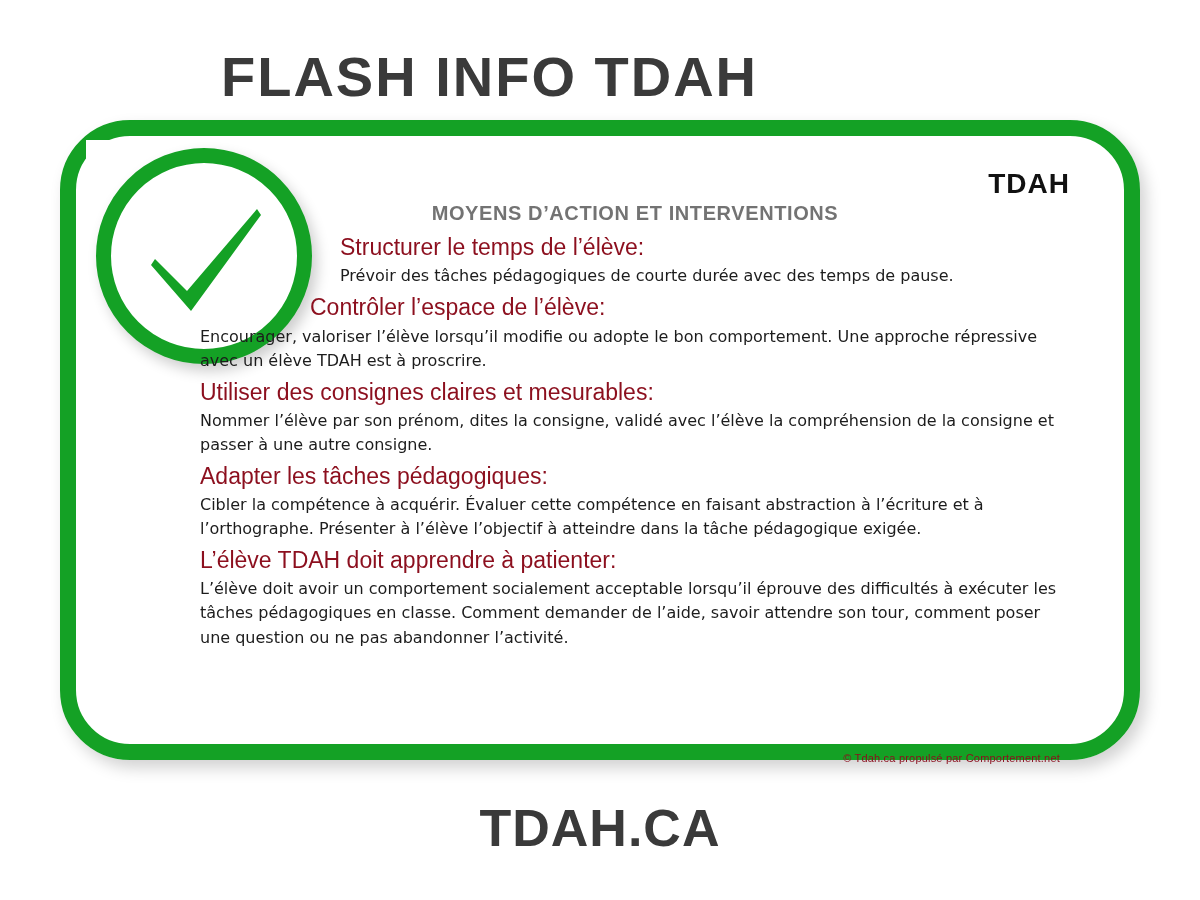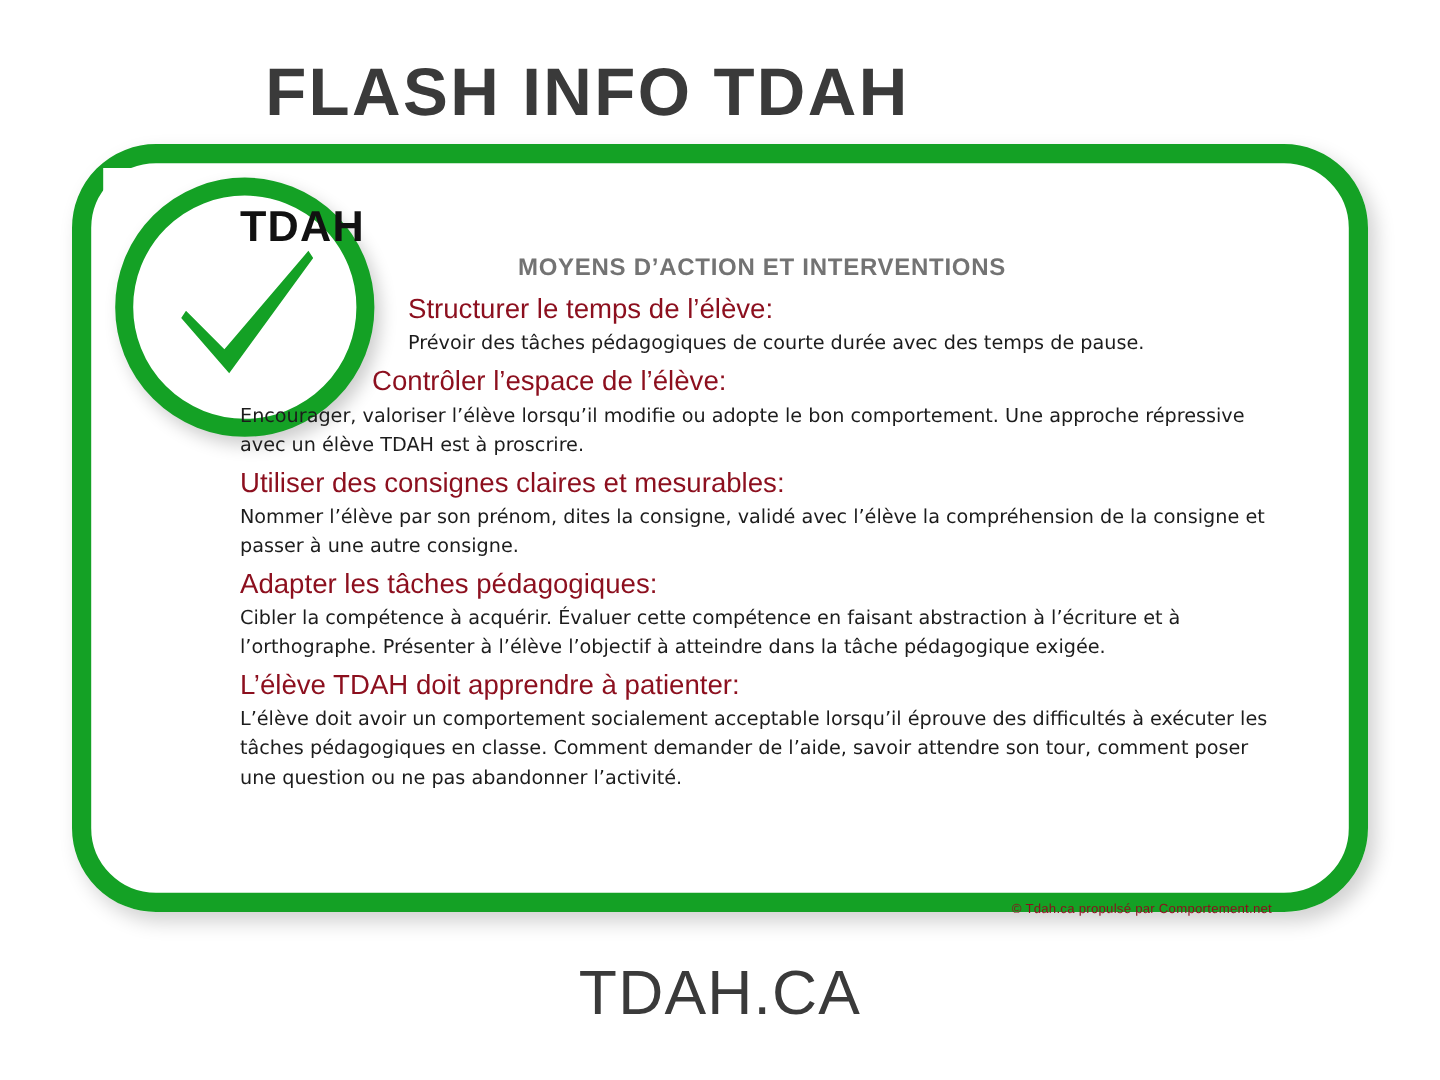--- a/index.html
+++ b/index.html
@@ -38,21 +38,21 @@
 
   
   .bottom-title {
     position: absolute;
     bottom: 42px;
     left: 0;
     width: 1200px;
     text-align: center;
     font-family: "Liberation Sans", sans-serif;
     font-size: 52px;
-    font-weight: 400;
+    font-weight: 700;
     letter-spacing: 1px;
     color: #3a3a3a;
     z-index: 5;
   }
 
   
   .frame {
     position: absolute;
     left: 60px;
     top: 120px;
@@ -101,23 +101,23 @@
   .content {
     position: absolute;
     left: 200px;
     top: 168px;
     width: 870px;
     z-index: 4;
     color: #1b1b1b;
   }
 
   .doc-title {
-    text-align: left;
-    font-family: "Liberation Sans", sans-serif;
-    font-size: 36px;
+    text-align: right;
+    font-family: "Liberation Sans", sans-serif;
+    font-size: 28px;
     font-weight: 700;
     letter-spacing: 1px;
     color: #111111;
     margin: 0 0 2px 0;
   }
   .doc-subtitle {
     text-align: center;
     font-family: "Liberation Sans", sans-serif;
     font-size: 20px;
     font-weight: 700;

